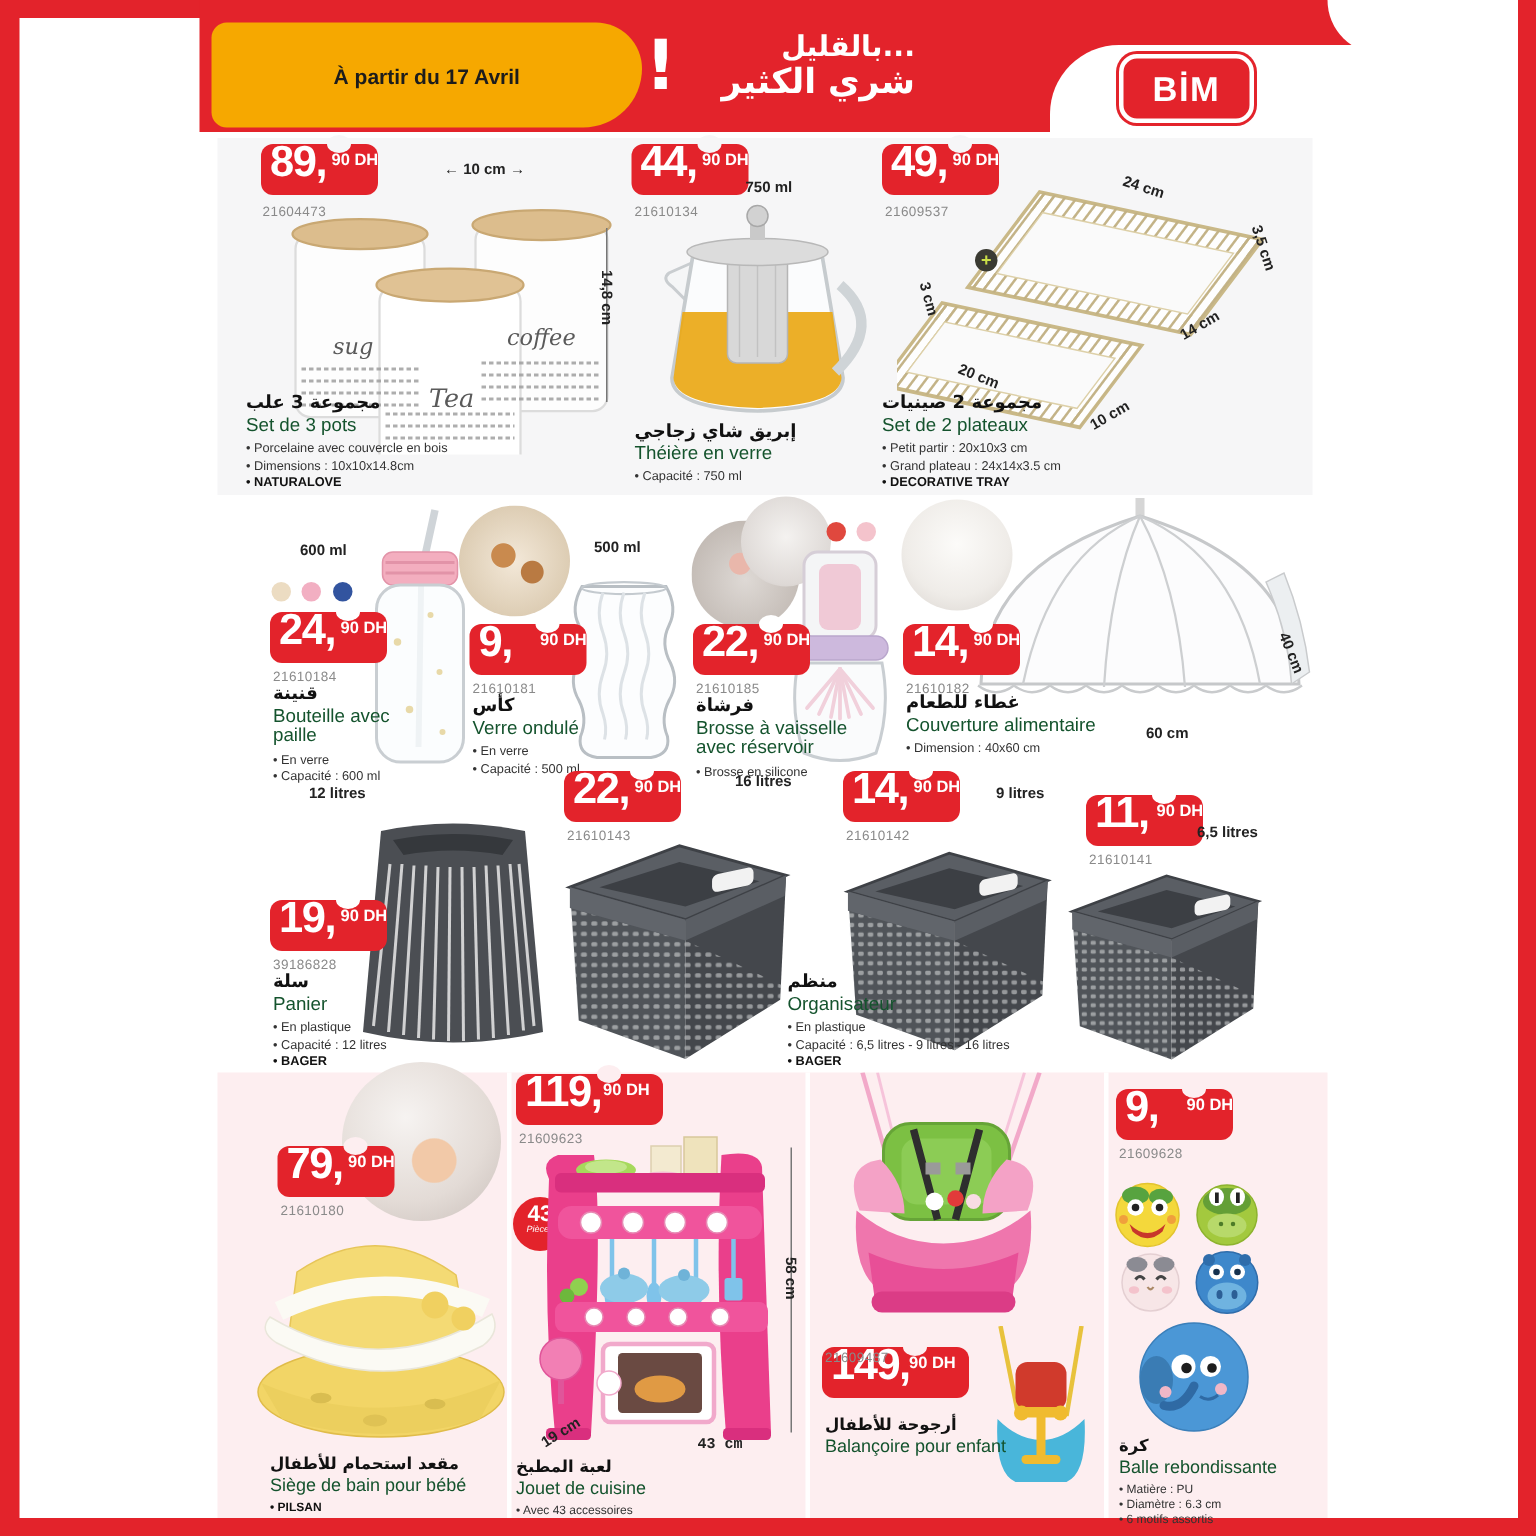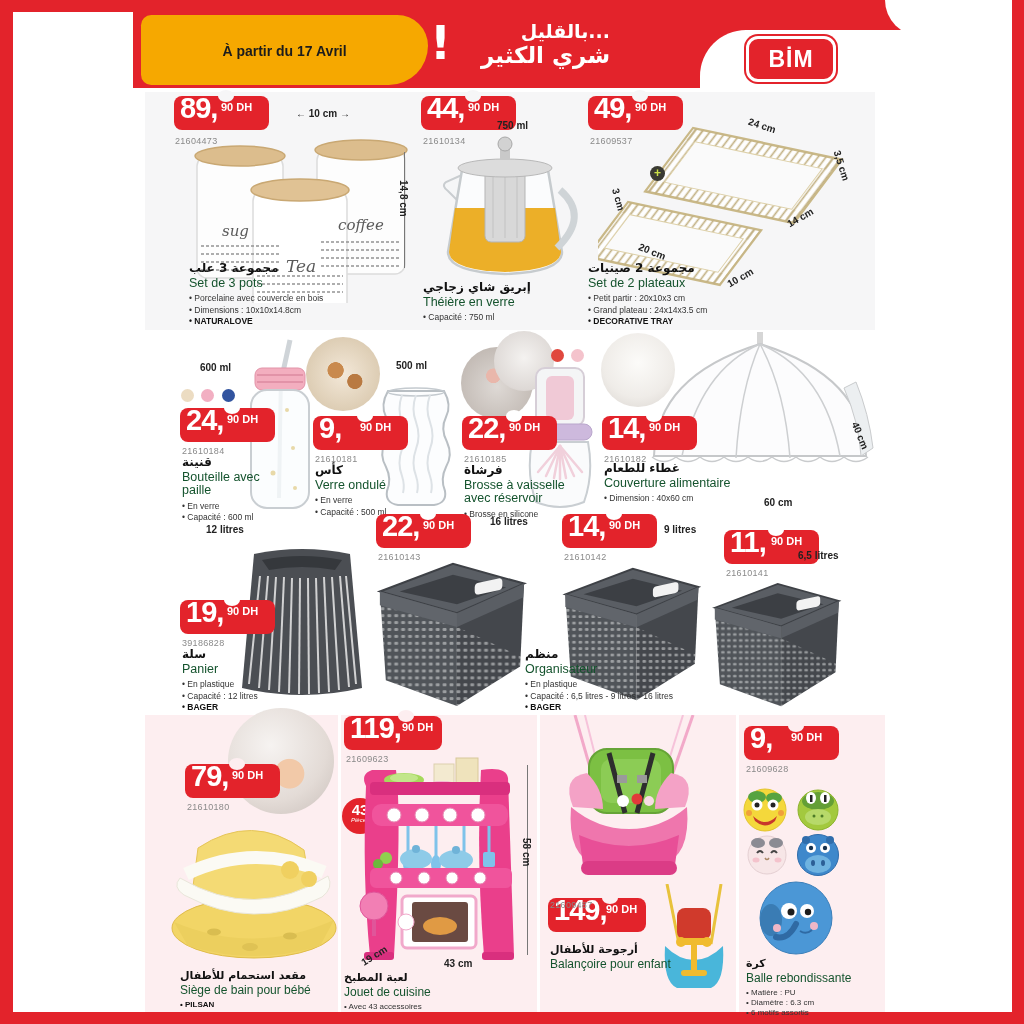--- a/index.html
+++ b/index.html
@@ -23,21 +23,21 @@
   .slogan .l1{font-size:19px;font-weight:bold;}
   .slogan .l2{font-size:23px;font-weight:bold;text-align:right;}
   .bim{position:absolute;left:746px;top:36px;width:84px;height:40px;background:#e3232b;border:3px solid #fff;
        box-shadow:0 0 0 2px #e3232b;border-radius:12px;display:flex;align-items:center;justify-content:center;
        color:#fff;font-size:23px;font-weight:bold;letter-spacing:1px;}
   
   .panel-gray{position:absolute;left:145px;top:92px;width:730px;height:238px;background:#f6f6f7;}
   .panel-pink{position:absolute;left:145px;top:715px;width:740px;height:297px;background:#fdeef0;}
   .pdiv{position:absolute;top:715px;width:3px;height:297px;background:#fff;}
   
-  .badge{position:absolute;width:95px;height:34px;background:#e3232b;border-radius:8px;color:#fff;}
+  .badge{position:absolute;width:78px;height:34px;background:#e3232b;border-radius:8px;color:#fff;}
   .badge .main{position:absolute;left:6px;top:-4px;font-size:29px;font-weight:bold;letter-spacing:-1px;}
   .badge .sup{position:absolute;left:47px;top:5px;font-size:11px;font-weight:bold;white-space:nowrap;}
   .badge .notch{position:absolute;left:44px;top:-6px;width:16px;height:12px;border-radius:50%;background:#fff;}
   .badge.on-gray .notch{background:#f6f6f7;}
   .badge.on-pink .notch{background:#fdeef0;}
   .badge.wide{width:98px;}
   .badge.wide .sup{left:58px;}
   .code{position:absolute;font-size:9px;color:#8a8a8a;letter-spacing:.3px;text-align:right;}
   
   .nb{position:absolute;}
@@ -152,21 +152,21 @@
         <line x1="72" y1="156" x2="158" y2="156"></line>
       <line x1="72" y1="164" x2="158" y2="164"></line>
     </g>
   </svg>
   <span class="jarword" style="left:222px;top:222px;font-size:15px;">sug</span>
   <span class="jarword" style="left:338px;top:216px;font-size:15px;">coffee</span>
   <span class="jarword" style="left:286px;top:256px;font-size:17px;">Tea</span>
   <div class="dim" style="left:296px;top:108px;">←&nbsp;<span>10 cm</span>&nbsp;→</div>
   <div class="vline" style="left:404px;top:152px;height:116px;"></div>
   <div class="dim" style="left:398px;top:180px;writing-mode:vertical-rl;">14,8 cm</div>
-  <div class="nb" style="left:189px;top:262px;width:235px;">
+  <div class="nb" style="left:164px;top:262px;width:235px;">
     <div class="ar">مجموعة 3 علب</div>
     <div class="fr">Set de 3 pots</div>
     <div class="bullets">
       <div class="b">Porcelaine avec couvercle en bois</div>
       <div class="b">Dimensions : 10x10x14.8cm</div>
       <div class="b bold">NATURALOVE</div>
     </div>
   </div>
 
   <div class="badge on-gray" style="left:421px;top:96px;">
@@ -345,21 +345,21 @@
     <path d="M120,14 Q185,42 200,126" fill="none" stroke="#cdcfd1" stroke-width="1.5"></path>
     <path d="M12,127 q12,9 24,0 q12,9 24,0 q12,9 24,0 q12,9 24,0 q12,9 24,0 q12,9 24,0 q12,9 24,0 q12,9 24,0 q12,9 24,0" fill="none" stroke="#c9cbcd" stroke-width="1.5"></path>
     <path d="M204,58 Q219,92 221,126 L233,118 Q229,84 216,52 Z" fill="#eceff1" stroke="#c9cbcd"></path>
   </svg>
   <div class="badge" style="left:602px;top:416px;">
     <i class="notch"></i>
     <span class="main">14,</span>
     <span class="sup">90 DH</span>
   </div>
   <div class="code" style="left:604px;top:454px;">21610182</div>
-  <div class="dim" style="left:724px;top:497px;padding-left:40px;">60 cm</div>
+  <div class="dim" style="left:724px;top:484px;padding-left:40px;">60 cm</div>
   <div class="dim" style="left:846px;top:430px;transform:rotate(68deg);">40 cm</div>
   <div class="nb" style="left:604px;top:462px;width:170px;">
     <div class="ar">غطاء للطعام</div>
     <div class="fr">Couverture alimentaire</div>
     <div class="bullets">
       <div class="b">Dimension : 40x60 cm</div>
     </div>
   </div>
 
   <div class="cap" style="left:206px;top:524px;">12 litres</div>
@@ -520,21 +520,21 @@
       <line x1="18" y1="164" x2="18" y2="180" stroke="#e0559a" stroke-width="4"></line>
     <rect x="46" y="140" width="74" height="52" rx="5" fill="#fff" stroke="#f1a9cb" stroke-width="3"></rect>
     <rect x="56" y="146" width="56" height="40" rx="3" fill="#6a4a42"></rect>
     <ellipse cx="84" cy="170" rx="17" ry="9" fill="#e09a44"></ellipse>
     <circle cx="50" cy="166" r="8" fill="#fff" stroke="#f1a9cb"></circle>
     <rect x="8" y="196" width="30" height="8" rx="3" fill="#d92f7e"></rect>
     <rect x="126" y="196" width="32" height="8" rx="3" fill="#d92f7e"></rect>
   </svg>
   <div class="vline" style="left:527px;top:765px;height:190px;"></div>
   <div class="dim" style="left:521px;top:838px;writing-mode:vertical-rl;">58 cm</div>
-  <div class="dim" style="left:444px;top:958px;">43 cm</div>
+  <div class="dim" style="left:465px;top:958px;font-family:Liberation Mono, monospace;">43 cm</div>
   <div class="dim" style="left:360px;top:950px;transform:rotate(-32deg);">19 cm</div>
   <div class="nb tight" style="left:344px;top:972px;width:150px;">
     <div class="ar" style="font-size:11px;">لعبة المطبخ</div>
     <div class="fr" style="font-size:12px;">Jouet de cuisine</div>
     <div class="bullets">
       <div class="b">Avec 43 accessoires</div>
     </div>
   </div>
 
   <svg class="abs" style="left:545px;top:715px;" width="168" height="185" viewBox="0 0 168 185">

